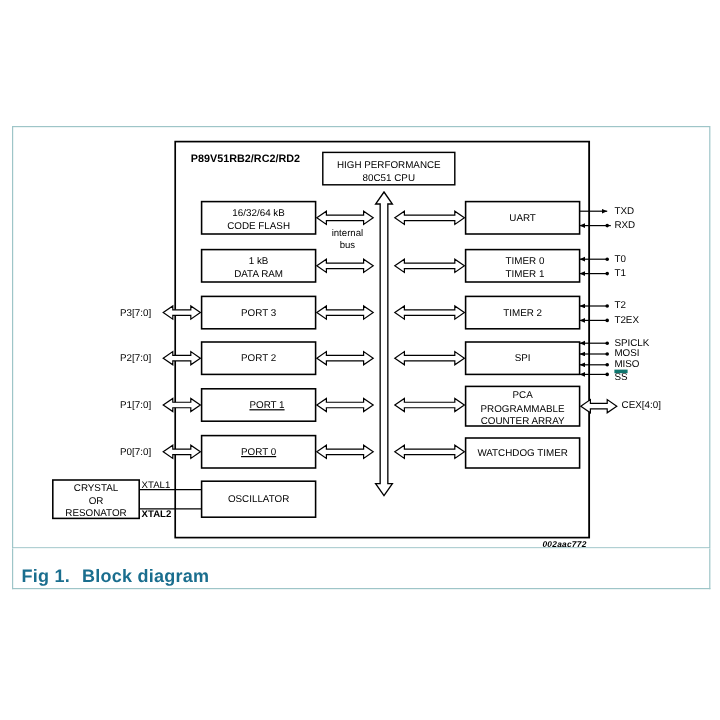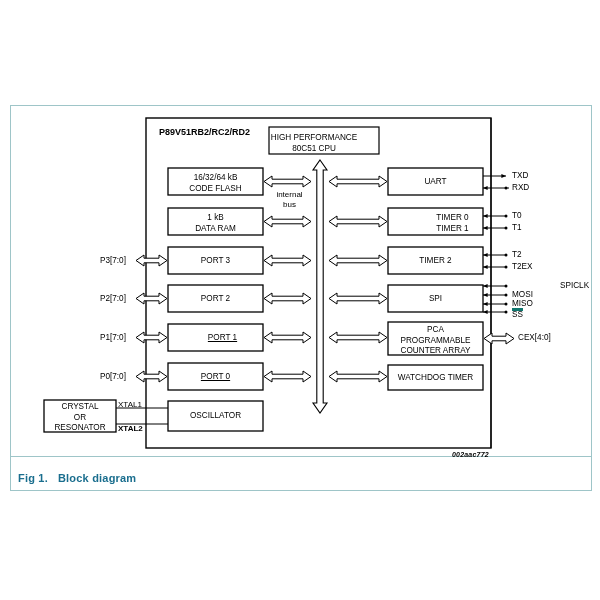--- a/index.html
+++ b/index.html
@@ -38,21 +38,21 @@
     border-right: 1px solid #9ec5c8;
     border-bottom: 1px solid #9ec5c8;
     box-sizing: border-box;
     background: #ffffff;
   }
 
   #figure-caption {
     position: absolute;
     left: 18px;
     top: 472px;
-    font-size: 11px;
+    font-size: 15px;
     font-weight: bold;
     color: #1a6e8e;
     letter-spacing: .2px;
     white-space: nowrap;
   }
   #figure-caption .fig-num { margin-right: 10px; }
 
   
   #diagram-svg {
     position: absolute;
@@ -223,21 +223,21 @@
     <line x1="116" y1="408" x2="168" y2="408"></line>
 
     <line x1="116" y1="424" x2="168" y2="424"></line>
 
     <line x1="146" y1="408" x2="146" y2="408"></line>
   </g>
 </svg>
 
 <div class="chip-name" style="left:159px; top:127px;">P89V51RB2/RC2/RD2</div>
 
-<div class="blk-label" style="left:259px; top:133px; width:110px;">
+<div class="blk-label" style="left:269px; top:133px; width:110px;">
   <div>HIGH PERFORMANCE</div>
   <div>80C51 CPU</div>
 </div>
 
 <div class="bus-label" style="left:262px; top:190px; width:55px;">
   <div>internal</div>
   <div>bus</div>
 </div>
 
 <div class="blk-label" style="left:168px; top:173px; width:95px;">
@@ -264,21 +264,21 @@
 <div class="xtal-label" style="left:118px; top:424px;font-weight:bold;">XTAL2</div>
 
 <div class="blk-label" style="left:44px; top:402px; width:72px;">
   <div>CRYSTAL</div>
   <div>OR</div>
   <div>RESONATOR</div>
 </div>
 
 <div class="blk-label" style="left:388px; top:177px; width:95px;">UART</div>
 
-<div class="blk-label" style="left:405px; top:213px; width:95px;">
+<div class="blk-label" style="left:390px; top:213px; width:95px;">
   <div>TIMER 0</div>
   <div>TIMER 1</div>
 </div>
 
 <div class="blk-label" style="left:388px; top:256px; width:95px;">TIMER 2</div>
 
 <div class="blk-label" style="left:388px; top:294px; width:95px;">SPI</div>
 
 <div class="blk-label" style="left:388px; top:325px; width:95px;">
   <div>PCA</div>
@@ -287,21 +287,21 @@
 </div>
 
 <div class="blk-label" style="left:388px; top:373px; width:95px;">WATCHDOG TIMER</div>
 
 <div class="sig-label" style="left:512px; top:171px;">TXD</div>
 <div class="sig-label" style="left:512px; top:183px;">RXD</div>
 <div class="sig-label" style="left:512px; top:211px;">T0</div>
 <div class="sig-label" style="left:512px; top:223px;">T1</div>
 <div class="sig-label" style="left:512px; top:250px;">T2</div>
 <div class="sig-label" style="left:512px; top:262px;">T2EX</div>
-<div class="sig-label" style="left:512px; top:281px;margin-left:48px;">SPICLK</div>
+<div class="sig-label" style="left:512px; top:281px;">SPICLK</div>
 <div class="sig-label" style="left:512px; top:290px;">MOSI</div>
 <div class="sig-label" style="left:512px; top:299px;text-align:right;">MISO</div>
 <div class="sig-label overline" style="left:512px; top:308px;">SS</div>
 <div class="sig-label" style="left:518px; top:333px;">CEX[4:0]</div>
 
 <div id="doc-id" style="left:452px; top:451px;">002aac772</div>
 
 <div id="figure-caption">
   <span class="fig-num">Fig 1.</span><span>Block diagram</span>
 </div>

